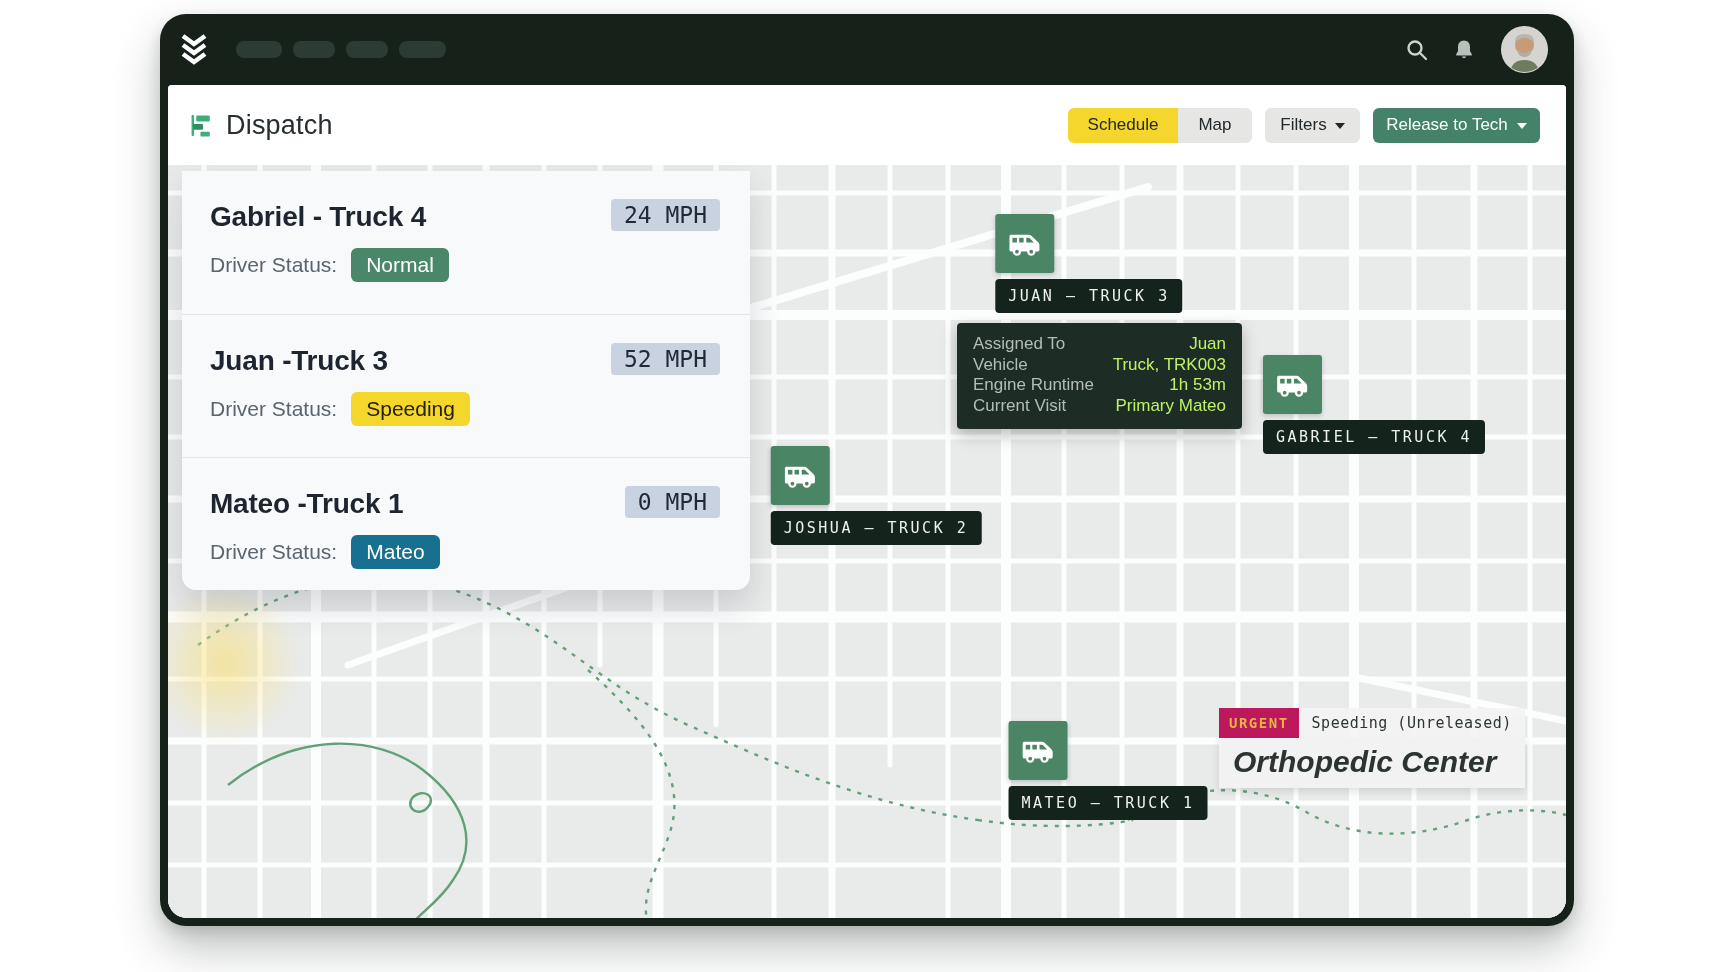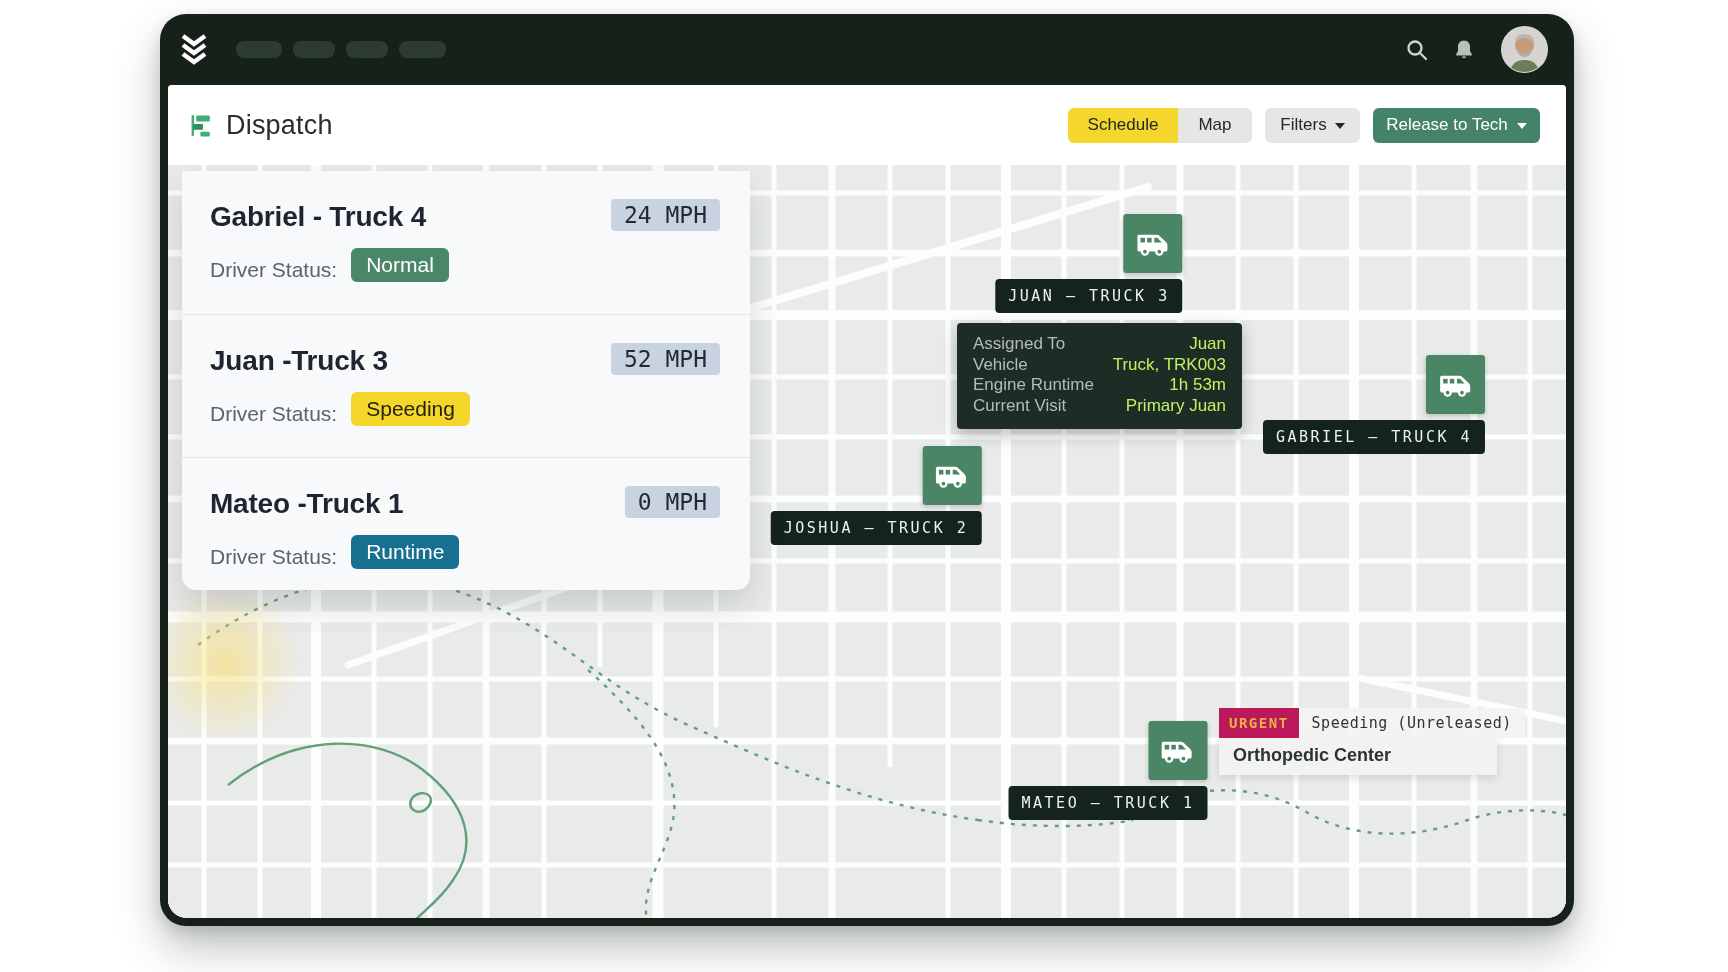--- a/index.html
+++ b/index.html
@@ -54,29 +54,29 @@
   
   .driver-panel { position:absolute; left:14px; top:6px; width:568px; height:419px;
                   background:#f8f9fb; border-radius:0 0 14px 14px;
                   box-shadow:0 16px 32px rgba(35,45,65,.16); display:flex; flex-direction:column; z-index:4;gap:11px; }
   .driver-row { flex:1; padding:30px 30px 0 28px; }
   .driver-row + .driver-row { border-top:1px solid #e3e5eb; }
   .driver-top { display:flex; justify-content:space-between; align-items:flex-start; }
   .driver-name { font-size:28px; font-weight:700; color:#1d2530; letter-spacing:-.2px; }
   .speed-badge { font-family:"DejaVu Sans Mono", monospace; font-size:23px; color:#202934;
                  background:#c9d2e1; border-radius:4px; padding:3px 13px; margin-top:-2px; }
-  .status-line { margin-top:15px; display:flex; align-items:flex-end; gap:14px; }
+  .status-line { margin-top:15px; display:flex; align-items:center; gap:14px; }
   .status-label { font-size:21px; color:#5a6470; }
   .status-badge { font-size:21px; font-weight:500; padding:5px 15px; border-radius:6px; }
   .status-normal   { background:#4a8768; color:#ffffff; }
   .status-speeding { background:#f5d72b; color:#25210c; }
   .status-idling   { background:#17708f; color:#ffffff; }
 
   
-  .truck-marker { position:absolute; display:flex; flex-direction:column; align-items:flex-end;
+  .truck-marker { position:absolute; display:flex; flex-direction:column; align-items:flex-start;
                   gap:6px; transform:translateX(-50%); z-index:3; }
   .marker-square { width:59px; height:59px; background:#4a8566; border-radius:3px;
                    display:flex; align-items:center; justify-content:center;
                    box-shadow:0 2px 5px rgba(0,0,0,.18); }
   .marker-label { background:#15231d; color:#eef2ef; font-family:"DejaVu Sans Mono", monospace;
                   font-size:15px; letter-spacing:2.5px; padding:8px 13px; border-radius:4px;
                   white-space:nowrap; }
 
   
   .map-tooltip { position:absolute; left:789px; top:158px; width:285px; z-index:4;
@@ -88,23 +88,23 @@
 
   
   .urgent-callout { position:absolute; left:1051px; top:543px; z-index:3; }
   .urgent-row { display:flex; align-items:stretch; }
   .urgent-badge { background:#be185d; color:#e3b544; font-family:"DejaVu Sans Mono", monospace;
                   font-size:14px; font-weight:bold; letter-spacing:1.5px; padding:6px 10px;
                   display:flex; align-items:center; }
   .urgent-status { background:rgba(243,244,242,.88); color:#2c352f;
                    font-family:"DejaVu Sans Mono", monospace; font-size:15px;
                    padding:6px 13px; display:flex; align-items:center; letter-spacing:.5px; }
-  .urgent-card { margin-top:0px; width:278px; background:rgba(240,241,240,.96);
-                 padding:7px 14px 9px; font-size:18px; font-weight:600; color:#2b3431;
-                 box-shadow:0 3px 9px rgba(0,0,0,.12); border-radius:1px; }
+  .urgent-card { margin-top:0px; width:306px; background:rgba(240,241,240,.96);
+                 padding:7px 14px 9px; font-size:30px; font-weight:600; color:#2b3431;
+                 box-shadow:0 3px 9px rgba(0,0,0,.12); border-radius:1px;font-style:italic; }
 </style>
 </head>
 <body>
 
 <div class="stage">
   <div class="window">
 
     <div class="topbar">
       <div class="logo">
         <svg width="28" height="32" viewBox="0 0 28 32">
@@ -253,21 +253,21 @@
               <span class="status-badge status-speeding">Speeding</span>
             </div>
           </div>
           <div class="driver-row">
             <div class="driver-top">
               <div class="driver-name">Mateo -Truck 1</div>
               <div class="speed-badge">0 MPH</div>
             </div>
             <div class="status-line">
               <span class="status-label">Driver Status:</span>
-              <span class="status-badge status-idling">Runtime</span>
+              <span class="status-badge status-idling">Mateo</span>
             </div>
           </div>
         </div>
 
         <div class="truck-marker" style="left:921px; top:49px;">
           <div class="marker-square">
             <svg width="40" height="40" viewBox="0 0 24 24">
               <path d="M3.3 6.5 H14 q1.1 0 1.8.7 l3.8 3.6 q.9.8.9 2v2.6 q0 1.1-1.1 1.1 H3.6 q-1.1 0-1.1-1.1 V7.6 q0-1.1.8-1.1z" fill="#ffffff"></path>
               <rect x="4.3" y="8.3" width="2.7" height="2.8" fill="#4a8566"></rect>
               <rect x="8.3" y="8.3" width="2.7" height="2.8" fill="#4a8566"></rect>
@@ -337,21 +337,21 @@
           <div class="tooltip-row">
             <span class="t-label">Vehicle</span>
             <span class="t-value">Truck, TRK003</span>
           </div>
           <div class="tooltip-row">
             <span class="t-label">Engine Runtime</span>
             <span class="t-value">1h 53m</span>
           </div>
           <div class="tooltip-row">
             <span class="t-label">Current Visit</span>
-            <span class="t-value">Primary Juan</span>
+            <span class="t-value">Primary Mateo</span>
           </div>
         </div>
 
         <div class="urgent-callout">
           <div class="urgent-row">
             <span class="urgent-badge">URGENT</span>
             <span class="urgent-status">Speeding (Unreleased)</span>
           </div>
           <div class="urgent-card">Orthopedic Center</div>
         </div>

